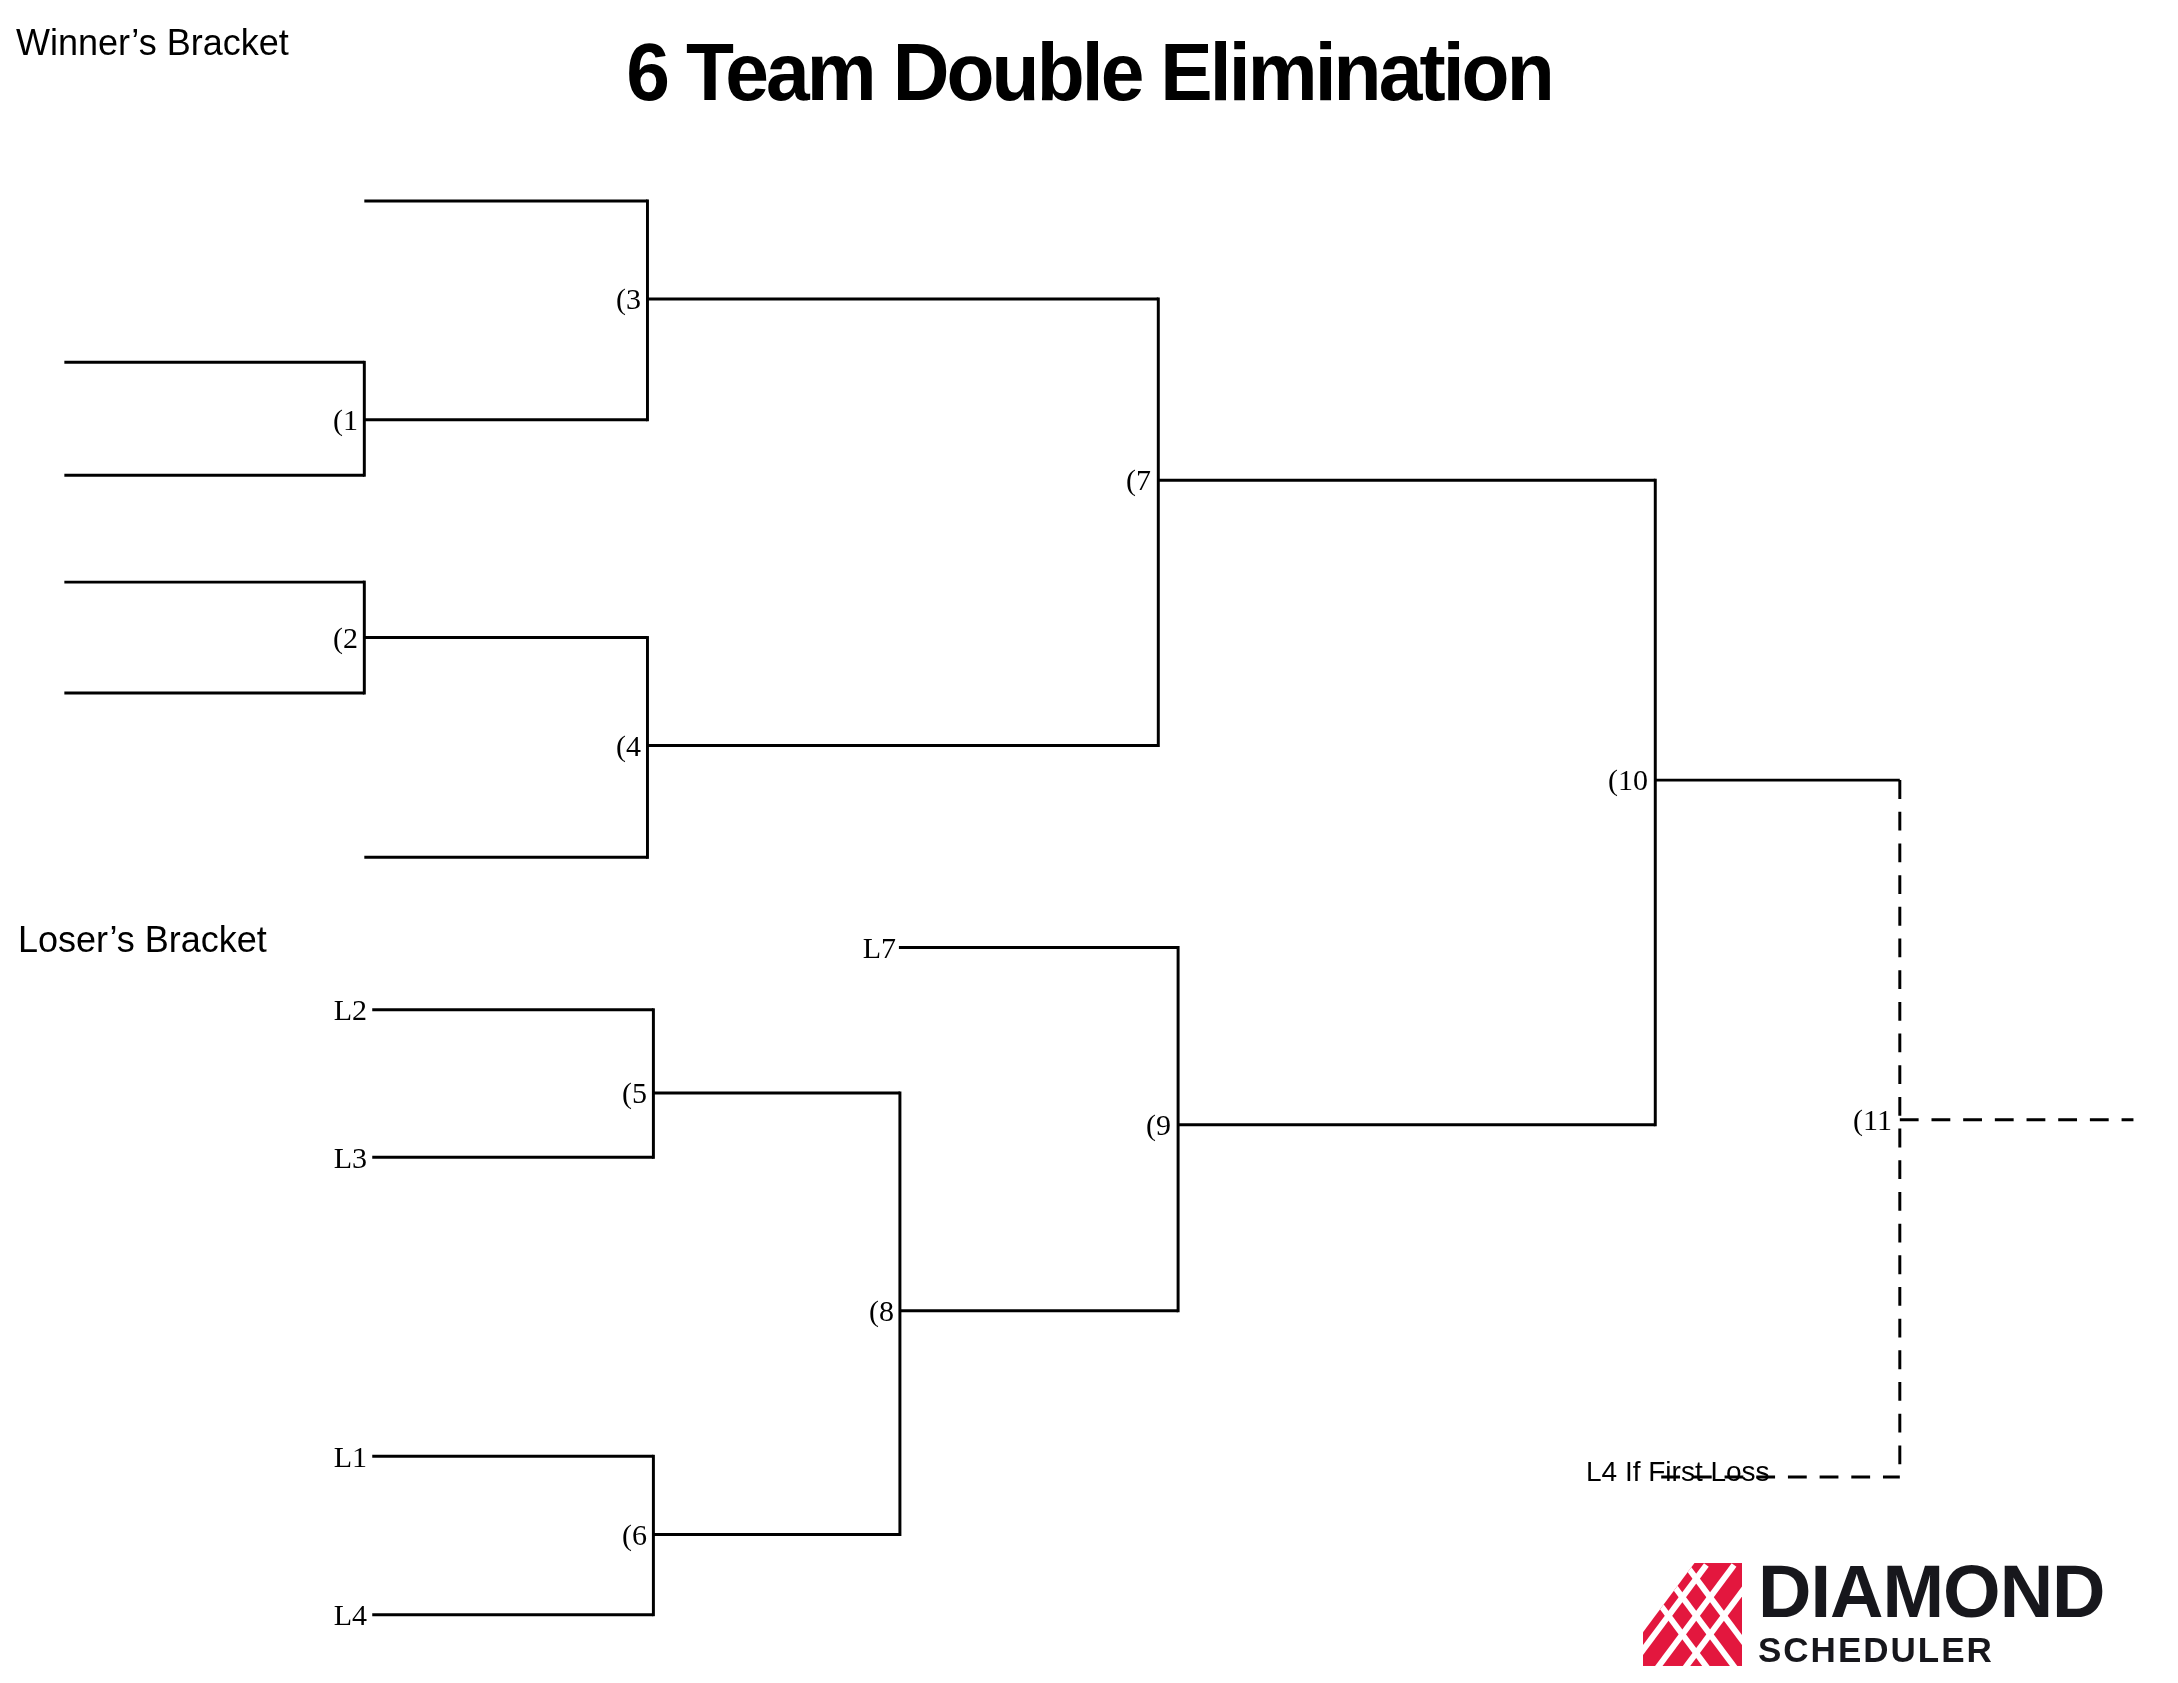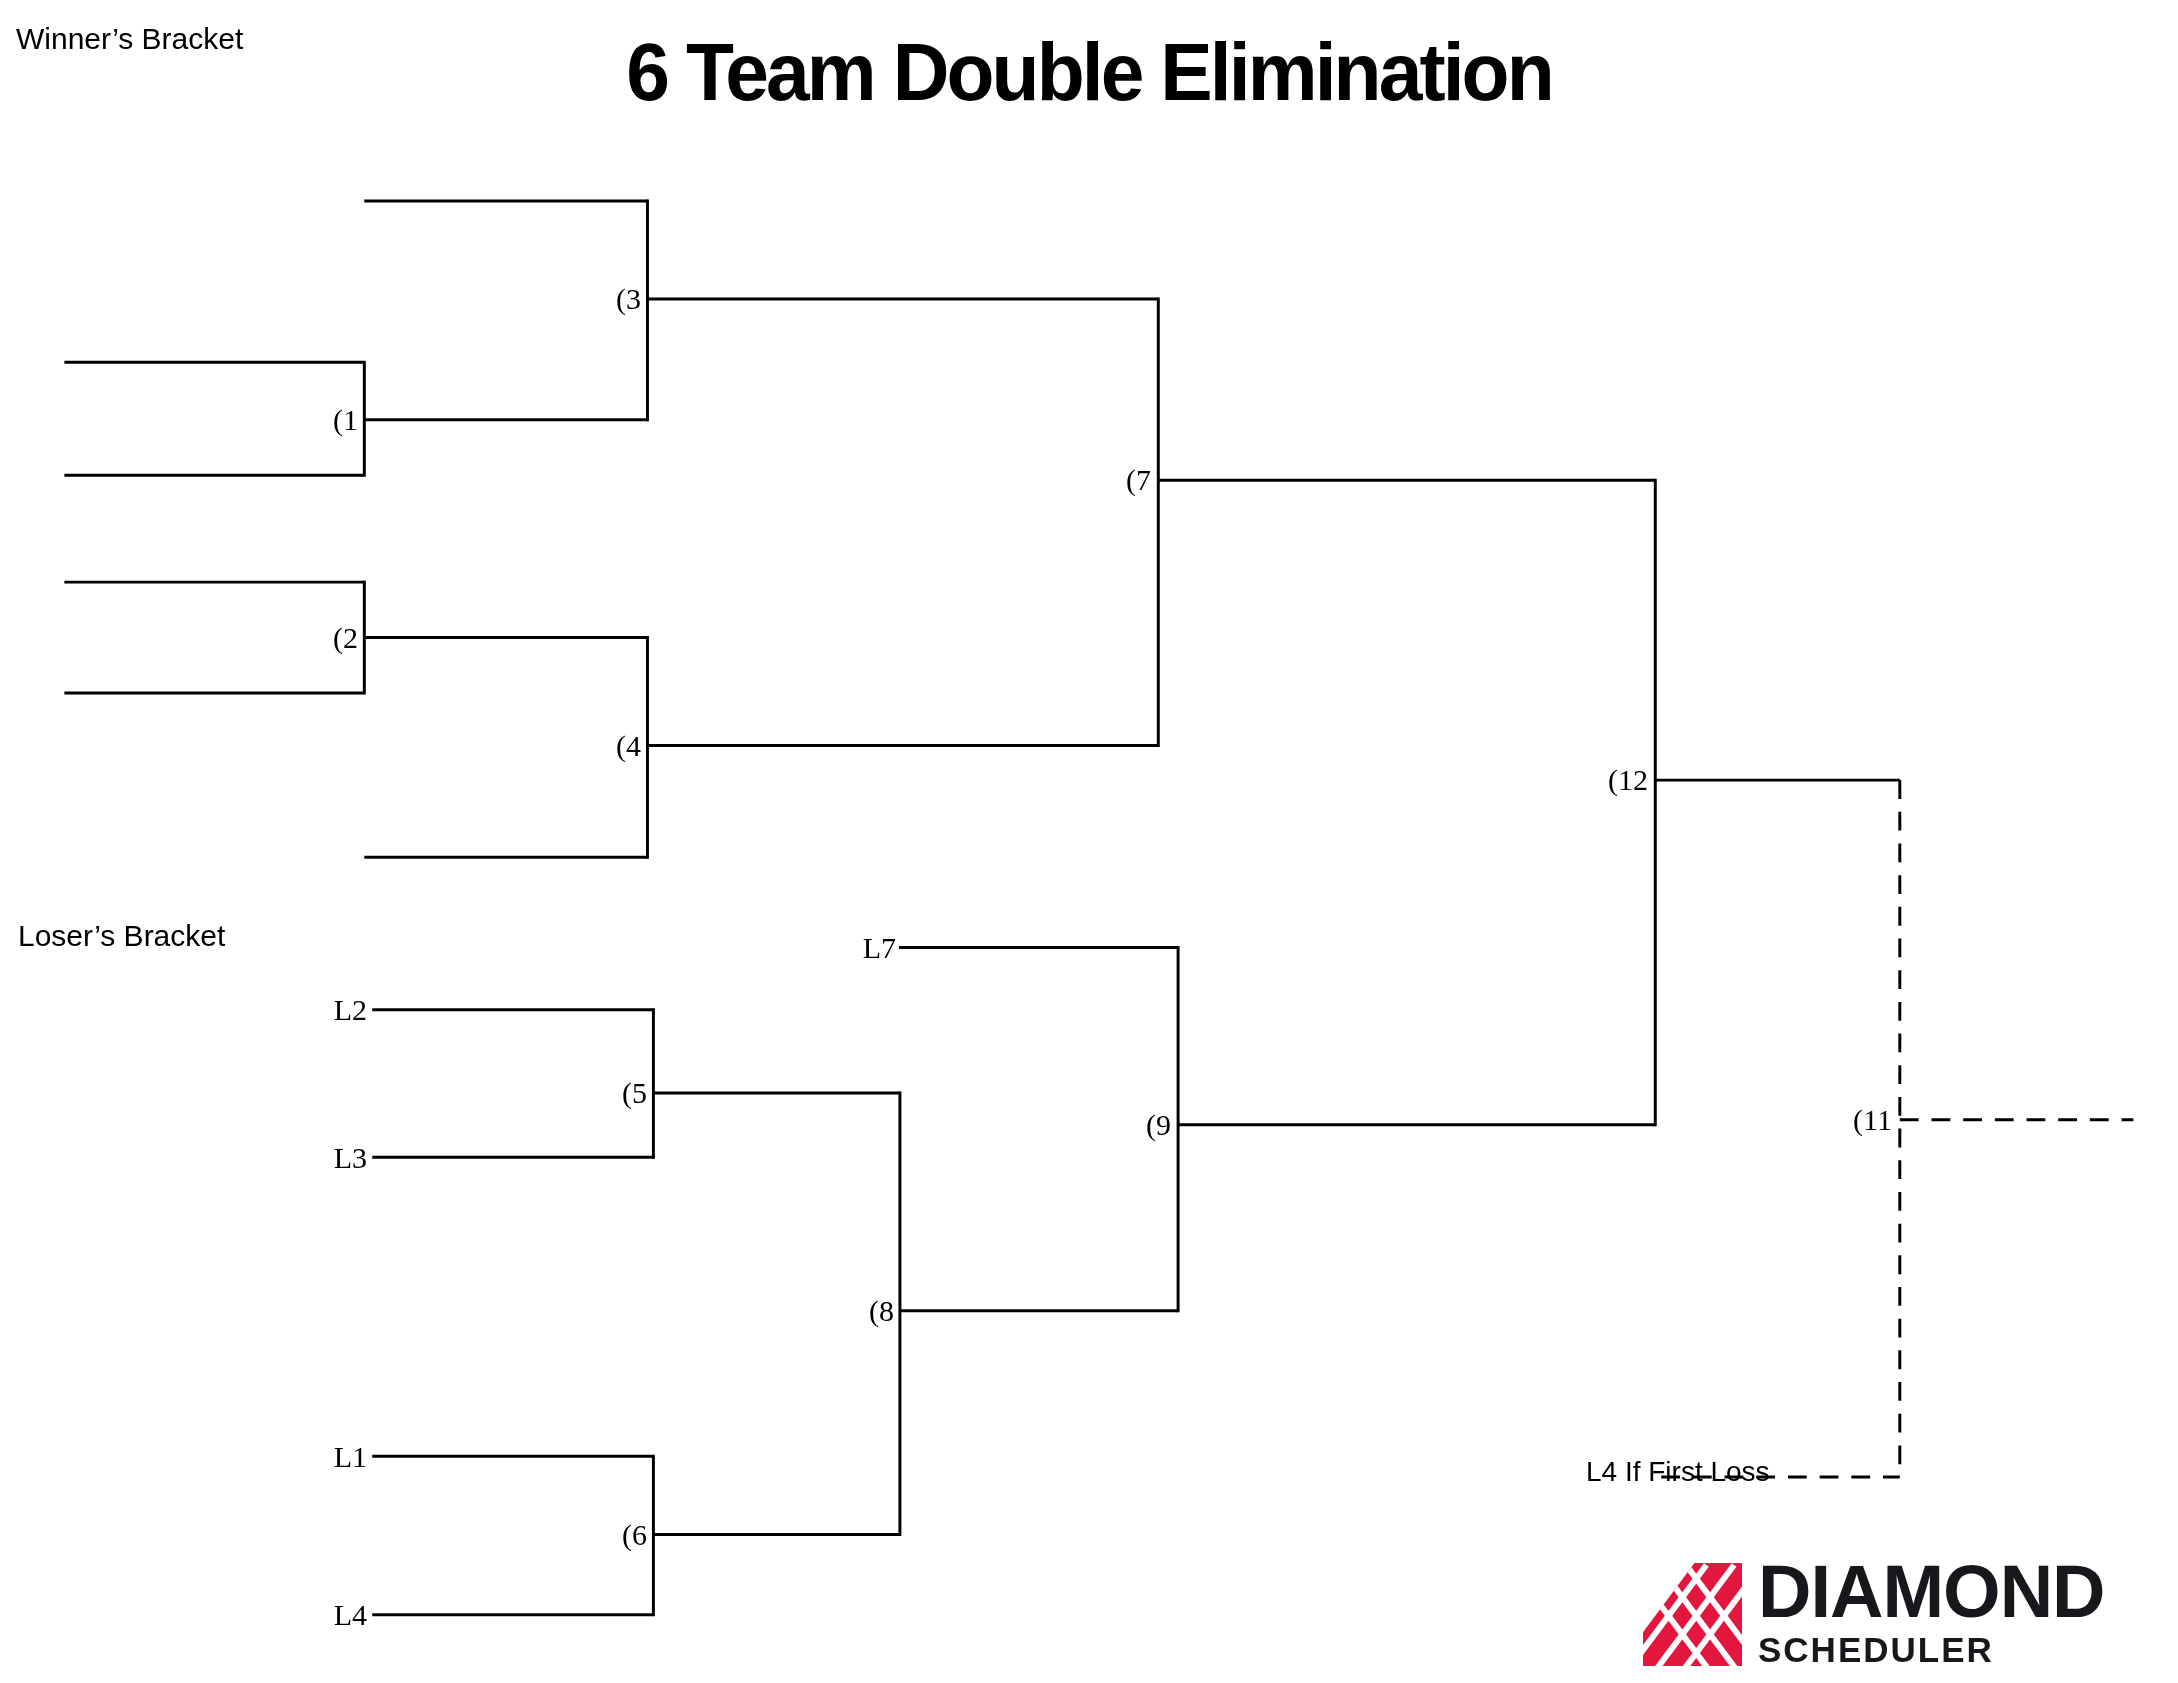--- a/index.html
+++ b/index.html
@@ -14,21 +14,21 @@
   .page-title{
     position:absolute;left:0;top:26px;width:2178px;
     text-align:center;
     font-size:81px;font-weight:700;letter-spacing:-3px;
     color:#000;
     font-family:"Liberation Sans",sans-serif;
     transform:scaleX(0.97);
   }
   .section-label{
     position:absolute;
-    font-size:30px;color:#000;
+    font-size:36px;color:#000;
     font-family:"Liberation Sans",sans-serif;
   }
   .mlabel{
     position:absolute;
     width:139px;
     text-align:right;
     font-family:"Liberation Serif",serif;
     font-size:30px;line-height:36px;color:#000;
     white-space:nowrap;
   }
@@ -103,21 +103,21 @@
 
   <div class="section-label" style="left:16px;top:22px;">Winner’s Bracket</div>
   <div class="page-title">6 Team Double Elimination</div>
   <div class="section-label" style="left:18px;top:919px;">Loser’s Bracket</div>
 
   <div class="mlabel" style="right:1820px;top:402px;">(1</div>
   <div class="mlabel" style="right:1820px;top:620px;">(2</div>
   <div class="mlabel" style="right:1537px;top:281px;">(3</div>
   <div class="mlabel" style="right:1537px;top:728px;">(4</div>
   <div class="mlabel" style="right:1027px;top:462px;">(7</div>
-  <div class="mlabel" style="right:530px;top:762px;">(12</div>
+  <div class="mlabel" style="right:530px;top:762px;">(10</div>
 
   <div class="mlabel" style="right:1531px;top:1075px;">(5</div>
   <div class="mlabel" style="right:1531px;top:1517px;">(6</div>
   <div class="mlabel" style="right:1284px;top:1293px;">(8</div>
   <div class="mlabel" style="right:1007px;top:1107px;">(9</div>
   <div class="mlabel" style="right:286px;top:1102px;">(11</div>
 
   <div class="mlabel" style="right:1811px;top:992px;">L2</div>
   <div class="mlabel" style="right:1811px;top:1140px;">L3</div>
   <div class="mlabel" style="right:1811px;top:1439px;">L1</div>

